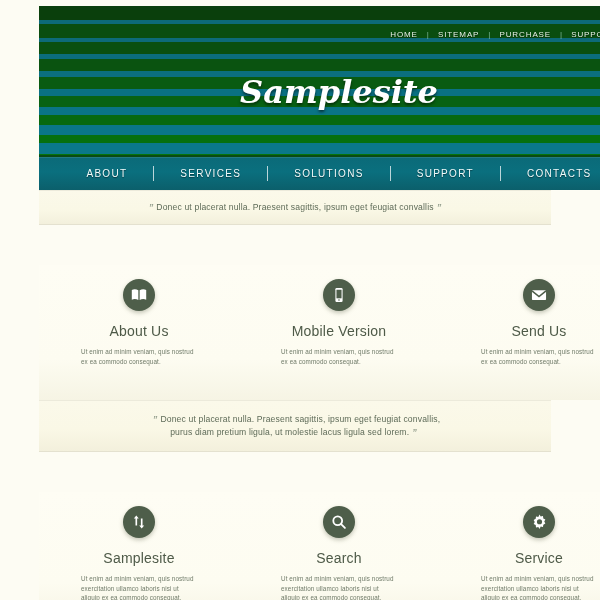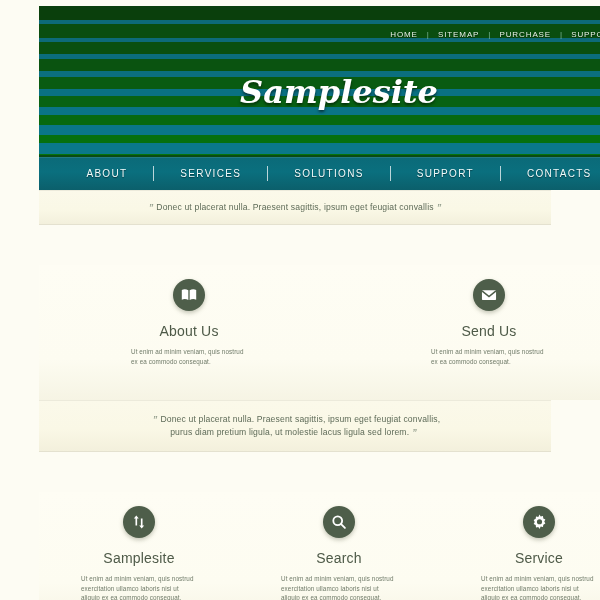--- a/index.html
+++ b/index.html
@@ -186,20 +186,31 @@
       <div class="icon-circle">
         <svg width="18" height="18" viewBox="0 0 24 24" fill="#ffffff">
           <path d="M2.4 5.2c2.7-1.1 6.1-1.1 8.7.6v13c-2.6-1.7-6-1.7-8.7-.6V5.2z"></path>
           <path d="M21.6 5.2c-2.7-1.1-6.1-1.1-8.7.6v13c2.6-1.7 6-1.7 8.7-.6V5.2z"></path>
         </svg>
       </div>
       <div class="col-title">About Us</div>
       <div class="col-text">Ut enim ad minim veniam, quis nostrud ex ea commodo consequat.</div>
     </div>
 
+    <div class="col">
+      <div class="icon-circle">
+        <svg width="18" height="18" viewBox="0 0 24 24" fill="none" stroke="#ffffff" stroke-width="1.7">
+          <rect x="7.2" y="2.6" width="9.6" height="18.8" rx="1.6" fill="#ffffff" stroke="none"></rect>
+          <rect x="8.6" y="5" width="6.8" height="11.4" fill="#4e5e4a" stroke="none"></rect>
+          <circle cx="12" cy="18.7" r="1.05" fill="#4e5e4a" stroke="none"></circle>
+        </svg>
+      </div>
+      <div class="col-title">Mobile Version</div>
+      <div class="col-text">Ut enim ad minim veniam, quis nostrud ex ea commodo consequat.</div>
+    </div>
 
     <div class="col">
       <div class="icon-circle">
         <svg width="18" height="18" viewBox="0 0 24 24">
           <rect x="2.6" y="5.6" width="18.8" height="13" rx="1" fill="#ffffff"></rect>
           <path d="M2.6 6.4L12 14l9.4-7.6" fill="none" stroke="#4e5e4a" stroke-width="2.1"></path>
         </svg>
       </div>
       <div class="col-title">Send Us</div>
       <div class="col-text">Ut enim ad minim veniam, quis nostrud ex ea commodo consequat.</div>

